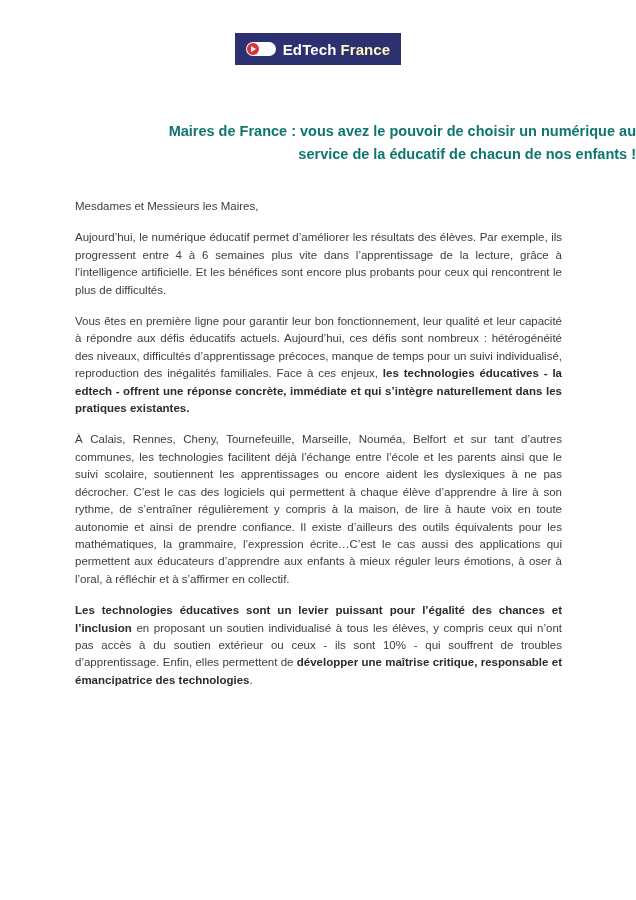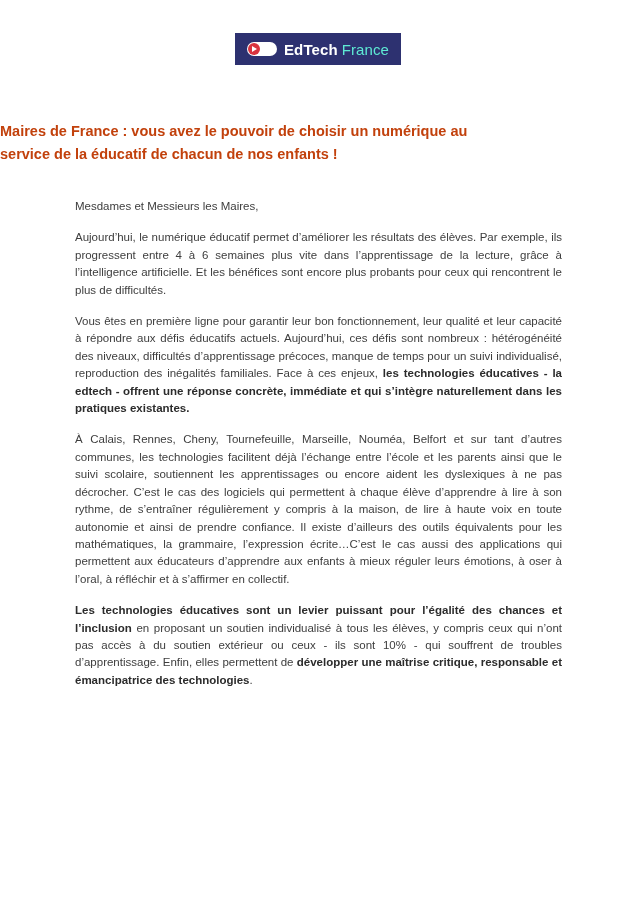--- a/index.html
+++ b/index.html
@@ -58,30 +58,30 @@
   .logo-text {
     display: flex;
     gap: 4px;
     color: #ffffff;
     font-size: 15px;
     line-height: 15px;
     letter-spacing: 0.1px;
     white-space: nowrap;
   }
   .brand-bold { font-weight: 700; }
-  .brand-regular { font-weight: 400; color: #5eead4; }
+  .brand-regular { font-weight: 700; color: #fef9c3; }
 
   
   .title {
     margin: 55px 0 0 0;
-    text-align: left;
+    text-align: right;
     font-size: 14.5px;
     font-weight: 700;
     line-height: 23px;
-    color: #c2410c;
+    color: #0f766e;
   }
   .title-line { white-space: nowrap; }
 
   
   .letter-body {
     width: 487px;
     margin-left: 75px;
     margin-top: 32px;
     color: #3d3d3d;
     font-size: 11.5px;

